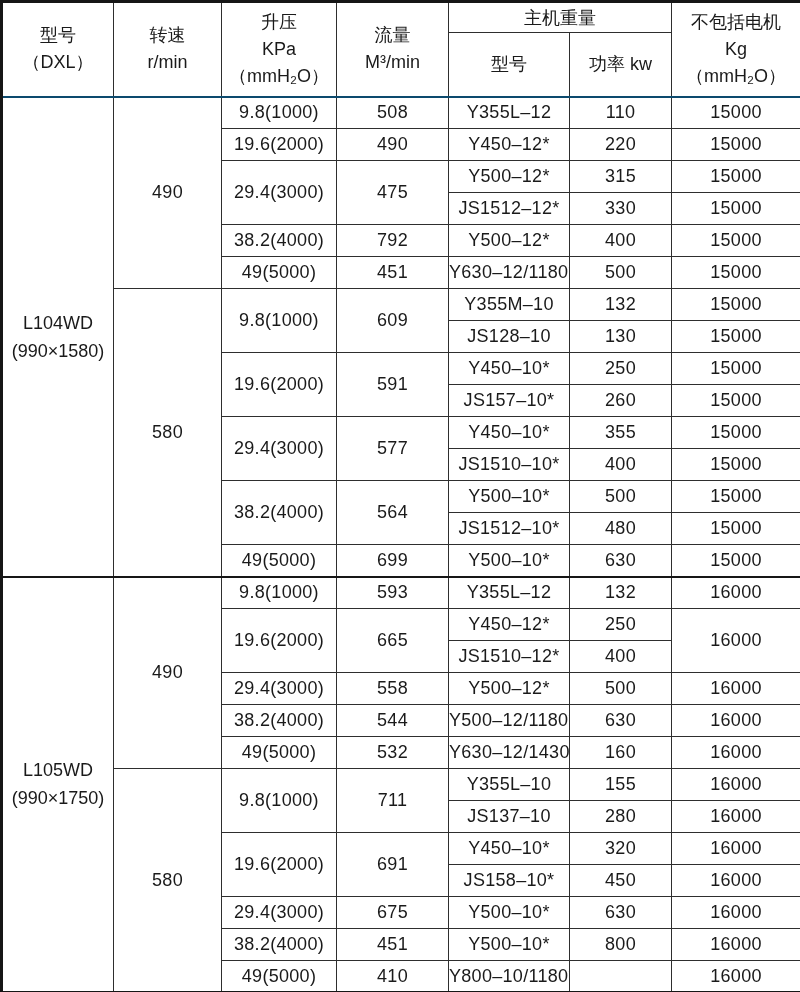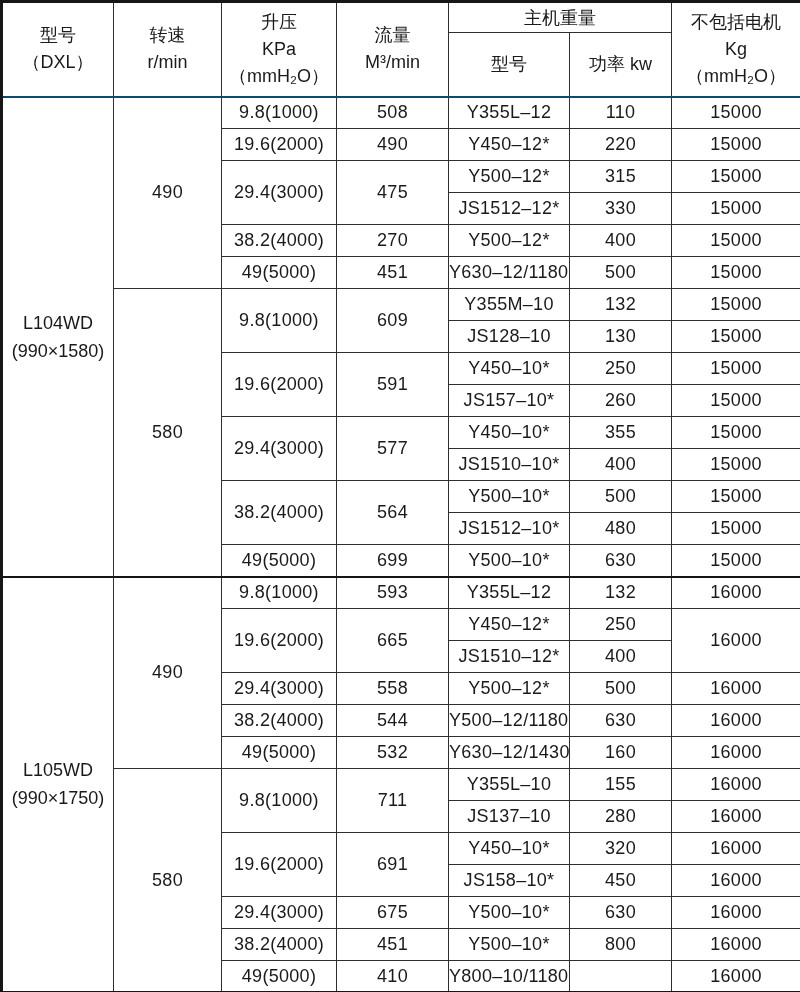--- a/index.html
+++ b/index.html
@@ -114,21 +114,21 @@
       <td class="num">315</td>
       <td class="num">15000</td>
     </tr>
     <tr>
       <td class="num">JS1512–12*</td>
       <td class="num">330</td>
       <td class="num">15000</td>
     </tr>
     <tr>
       <td class="num">38.2(4000)</td>
-      <td class="num">270</td>
+      <td class="num">792</td>
       <td class="num">Y500–12*</td>
       <td class="num">400</td>
       <td class="num">15000</td>
     </tr>
     <tr>
       <td class="num">49(5000)</td>
       <td class="num">451</td>
       <td class="num">Y630–12/1180*</td>
       <td class="num">500</td>
       <td class="num">15000</td>

